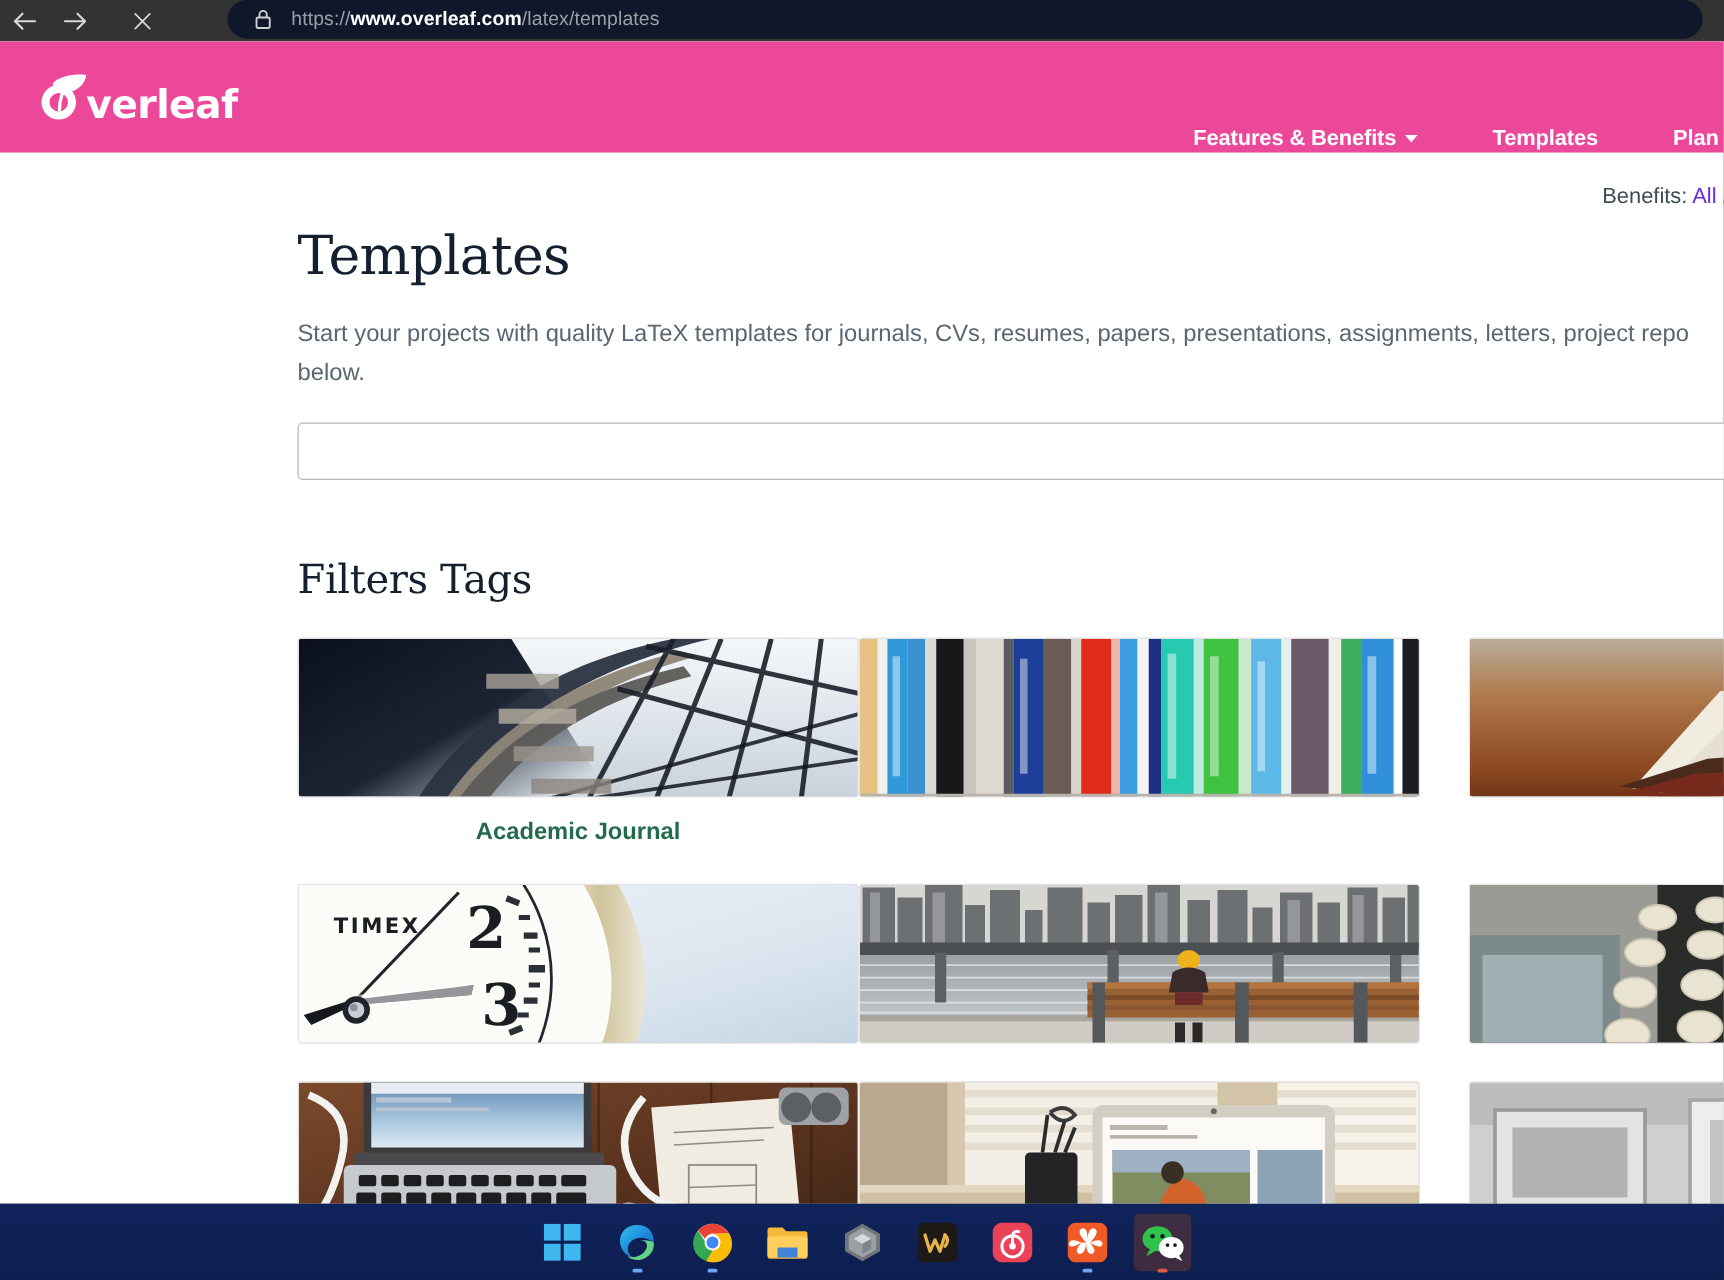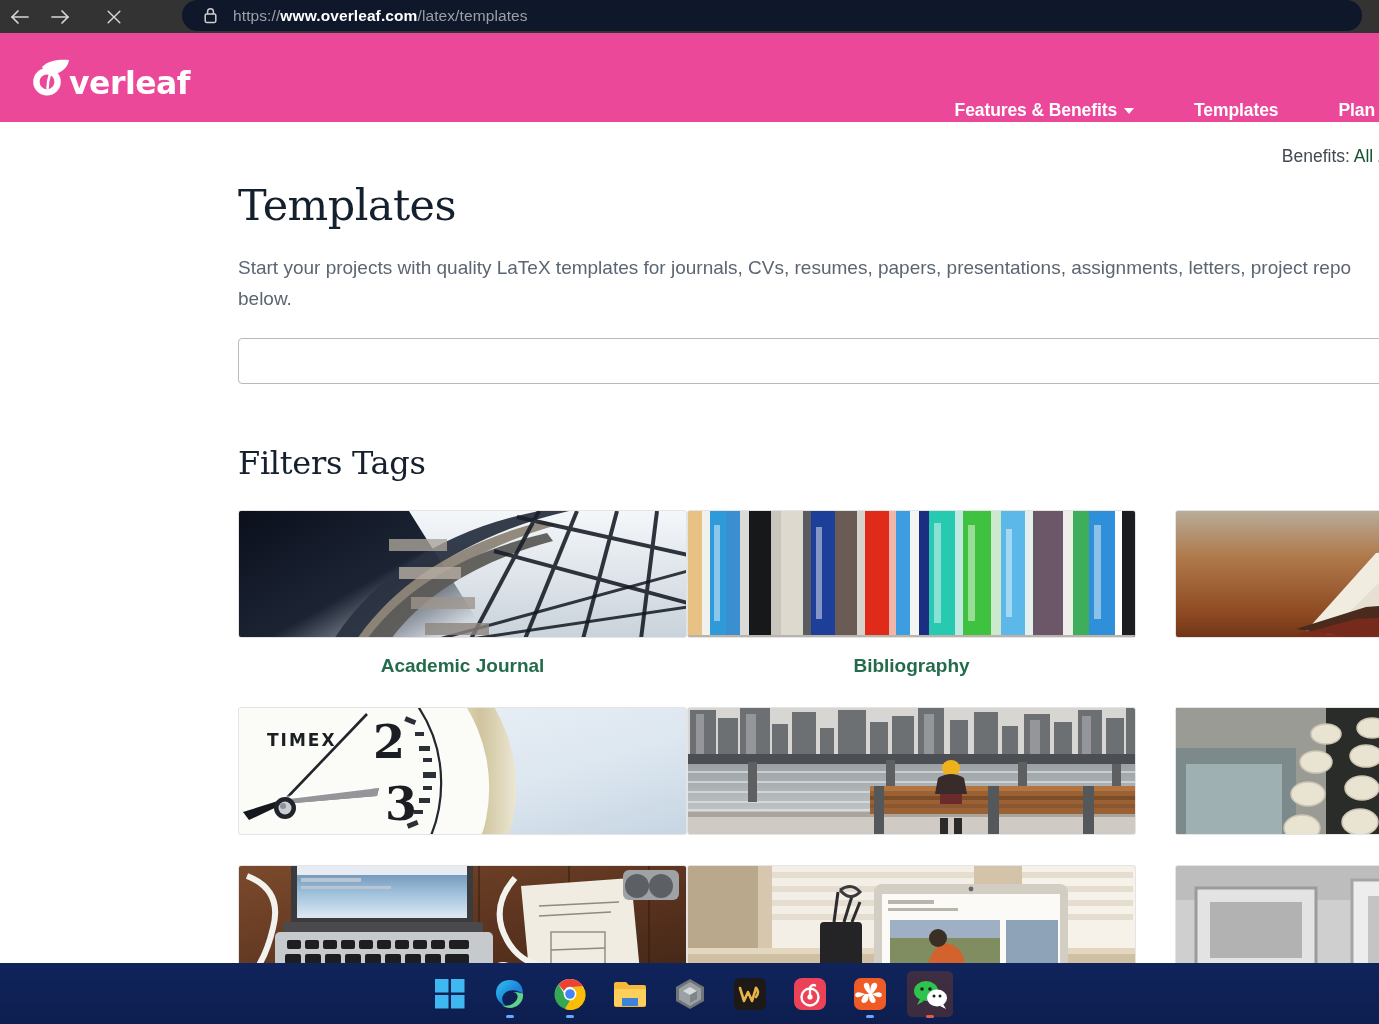--- a/index.html
+++ b/index.html
@@ -87,21 +87,21 @@
   #content {
     position: relative;
     width: 1379px;
     padding-left: 238px;
   }
   #filters-row {
     position: absolute; right: -4px; top: 24px;
     font-size: 17.5px; color: #3f4a54;
     white-space: nowrap;
   }
-  #filters-row .flink { color: #14532d; }
+  #filters-row .flink { color: #6d28d9; }
   #filters-row .fsep { color: #777f88; }
 
   h1#page-title {
     font-family: "DejaVu Serif", serif;
     font-size: 43px;
     font-weight: normal;
     color: #14202e;
     letter-spacing: -0.6px;
     padding-top: 62px;
     line-height: 1;
@@ -372,21 +372,20 @@
                   <rect x="128" y="16" width="6" height="92"></rect>
               <rect x="246" y="12" width="7" height="100"></rect>
                   <rect x="280" y="14" width="7" height="96"></rect>
               <rect x="318" y="18" width="6" height="88"></rect>
                   <rect x="406" y="14" width="7" height="94"></rect>
             </g>
             <rect x="0" y="124" width="449" height="4" fill="#b9b4ab"></rect>
           </svg>
           </span>
         </div>
-        <a class="tag-label">Bibliography</a>
       </div>
 
       <div class="tag-card">
         <div class="thumb">
           <span>
           <svg viewBox="0 0 449 128" preserveAspectRatio="none">
             <defs>
               <linearGradient id="bkbg" x1="0" y1="0" x2="0" y2="1">
                 <stop offset="0" stop-color="#b8ac9a"></stop>
                     <stop offset="0.35" stop-color="#b07a4c"></stop>

